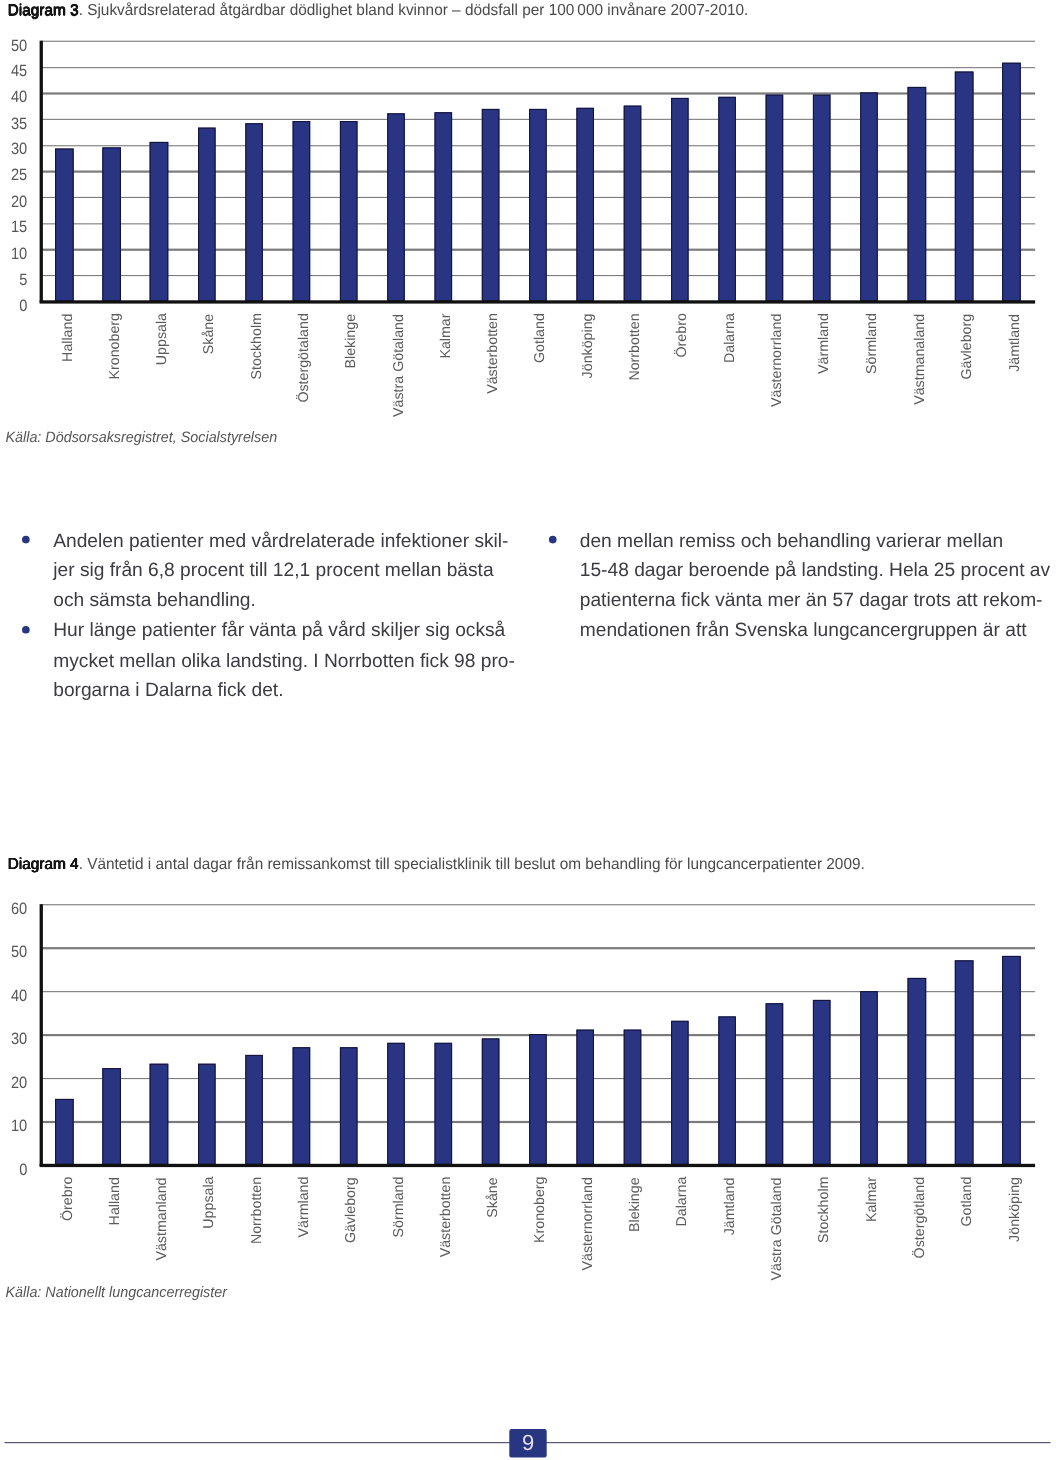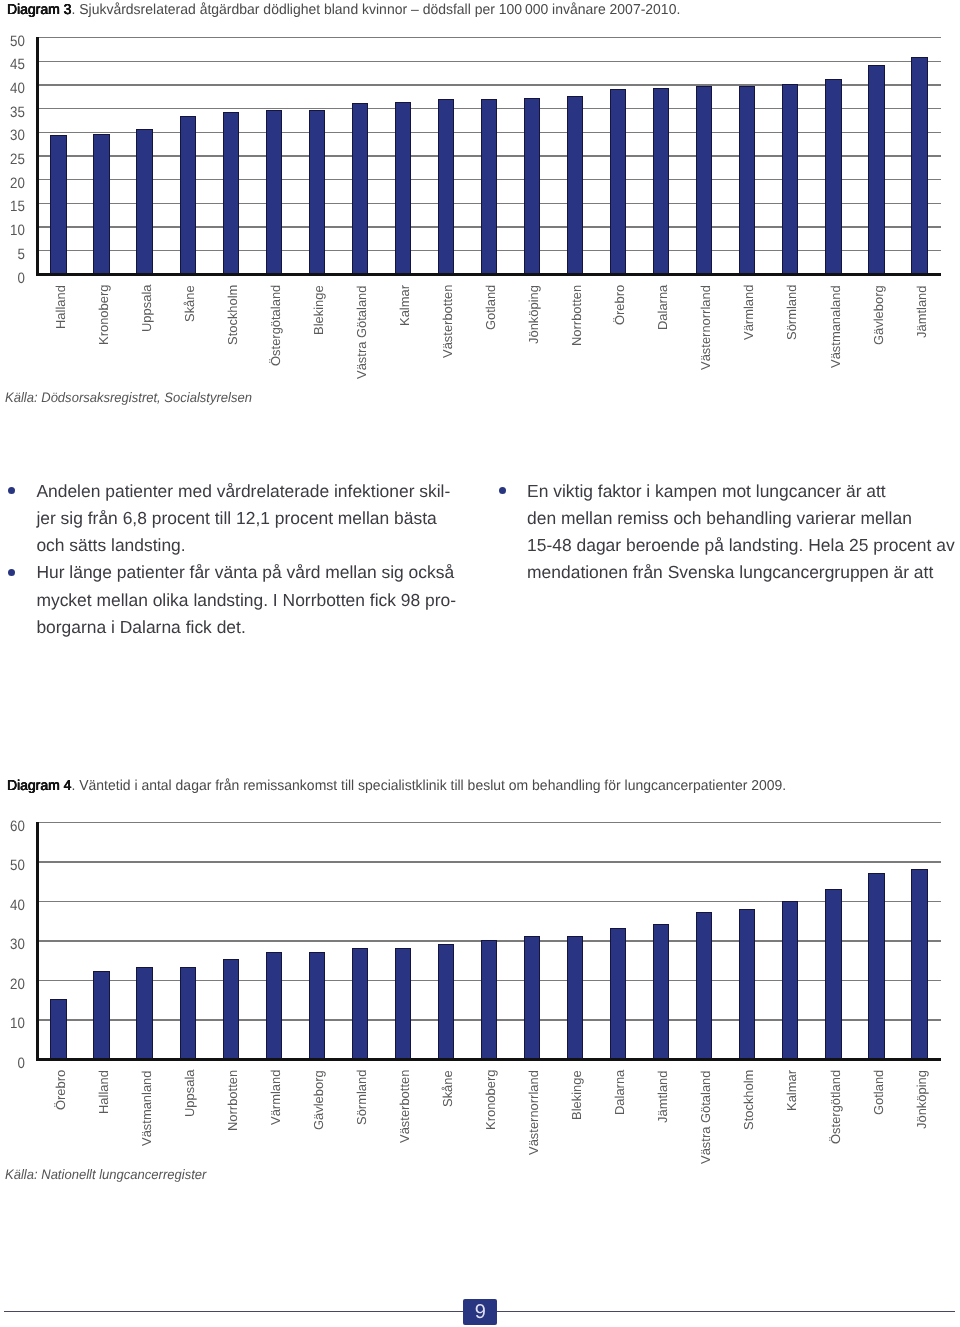--- a/index.html
+++ b/index.html
@@ -122,45 +122,45 @@
       <div class="xlab" style="left: 698.3px; top: 369.5px;">Västernorrland</div>
       <div class="xlab" style="left: 741.4px; top: 339.5px;">Värmland</div>
       <div class="xlab" style="left: 784.4px; top: 339.5px;">Sörmland</div>
       <div class="xlab" style="left: 827.5px; top: 367.5px;">Västmanaland</div>
       <div class="xlab" style="left: 870.5px; top: 344.5px;">Gävleborg</div>
       <div class="xlab" style="left: 913.6px; top: 337.5px;">Jämtland</div>
     </div>
 
   <div class="source" style="left:5.2px;top:390.0px;">Källa: Dödsorsaksregistret, Socialstyrelsen</div>
 
-  <div class="bullets" id="bullets-left" style="left:8px;top:477.5px;width:440px;">
+  <div class="bullets" id="bullets-left" style="left:20px;top:477.5px;width:440px;">
       <div class="bullet">
         <span class="dot" style="background: rgb(40, 53, 128);"></span>
         <span class="btxt">
           <div class="bline">Andelen patienter med vårdrelaterade infektioner skil-</div>
           <div class="bline">jer sig från 6,8 procent till 12,1 procent mellan bästa</div>
-          <div class="bline">och sätts landsting.</div>
+          <div class="bline">och sämsta behandling.</div>
         </span>
       </div>
       <div class="bullet">
         <span class="dot" style="background: rgb(40, 53, 128);"></span>
         <span class="btxt">
-          <div class="bline">Hur länge patienter får vänta på vård mellan sig också</div>
+          <div class="bline">Hur länge patienter får vänta på vård skiljer sig också</div>
           <div class="bline">mycket mellan olika landsting. I Norrbotten fick 98 pro-</div>
           <div class="bline">borgarna i Dalarna fick det.</div>
         </span>
       </div>
     </div>
   <div class="bullets" id="bullets-right" style="left:498.7px;top:477.5px;width:446px;">
       <div class="bullet">
         <span class="dot" style="background: rgb(40, 53, 128);"></span>
         <span class="btxt">
-          <div class="bline">En viktig faktor i kampen mot lungcancer är att</div>
           <div class="bline">den mellan remiss och behandling varierar mellan</div>
           <div class="bline">15-48 dagar beroende på landsting. Hela 25 procent av</div>
+          <div class="bline">patienterna fick vänta mer än 57 dagar trots att rekom-</div>
           <div class="bline">mendationen från Svenska lungcancergruppen är att</div>
         </span>
       </div>
     </div>
 
   <div class="caption" style="left:6.9px;top:778.0px;">
     <b>Diagram 4</b><span class="rest">. Väntetid i antal dagar från remissankomst till specialistklinik till beslut om behandling för lungcancerpatienter 2009.</span>
   </div>
 
   <div class="chart" id="chart2" style="left:0px;top:800px;width:960px;height:370px;">

